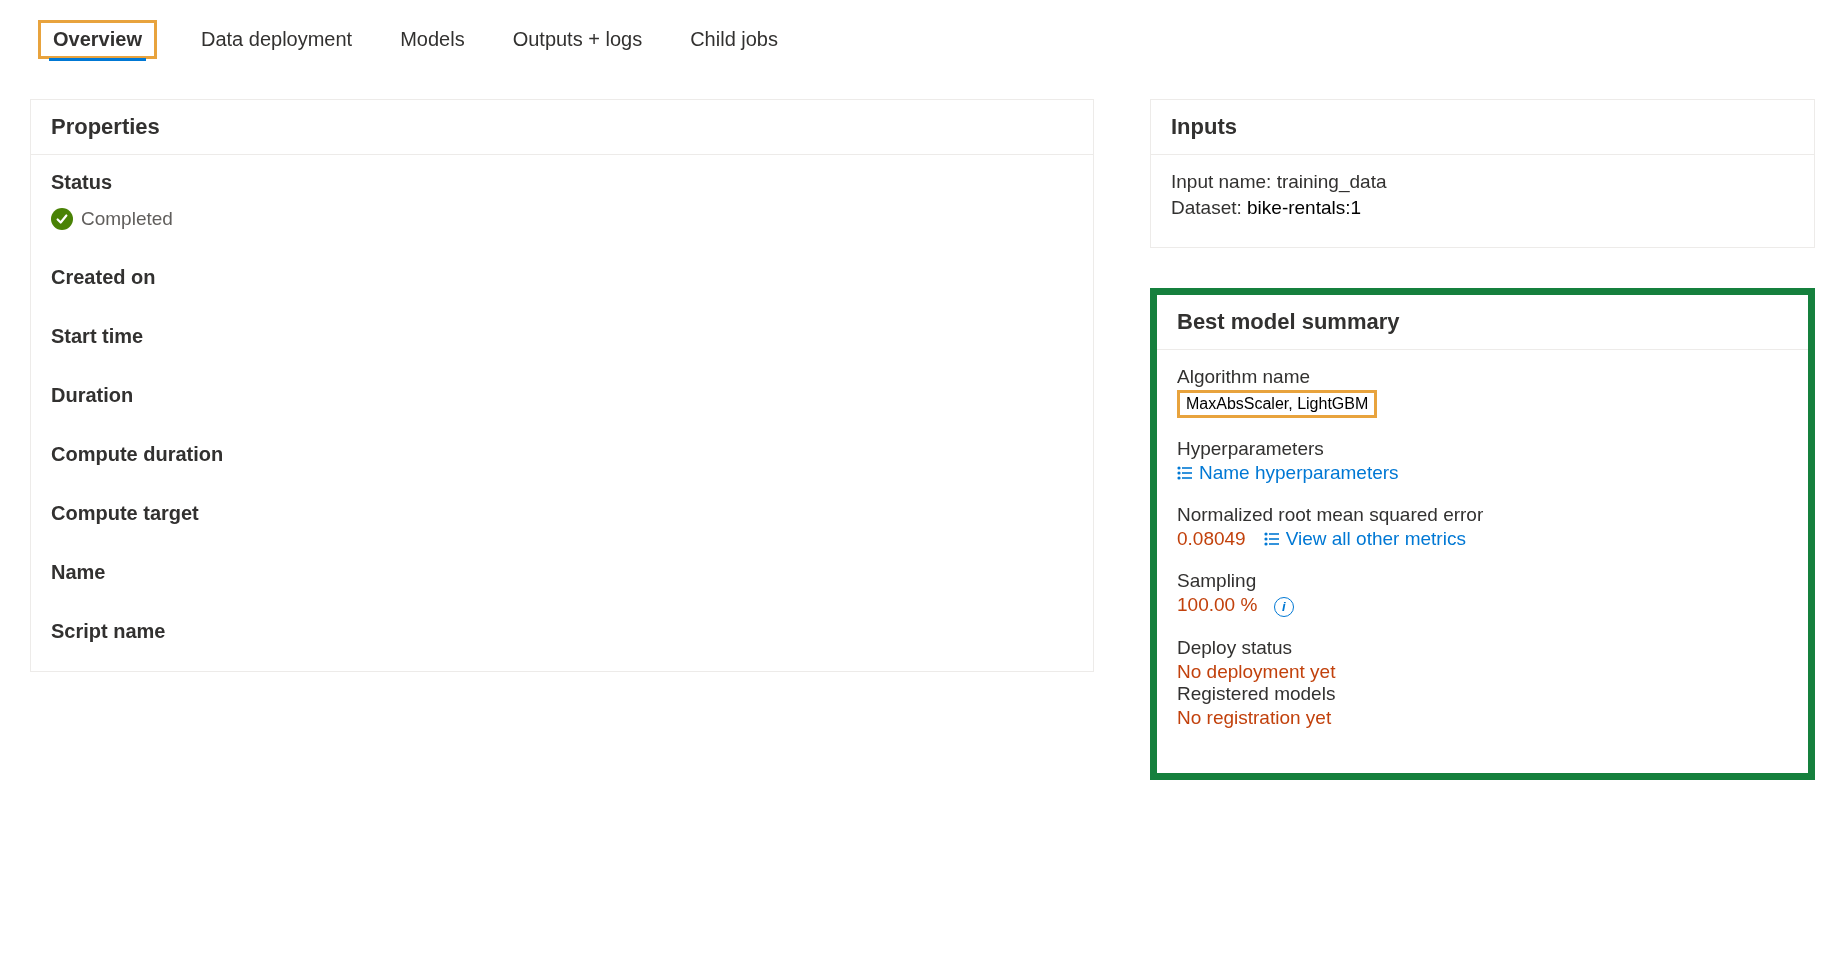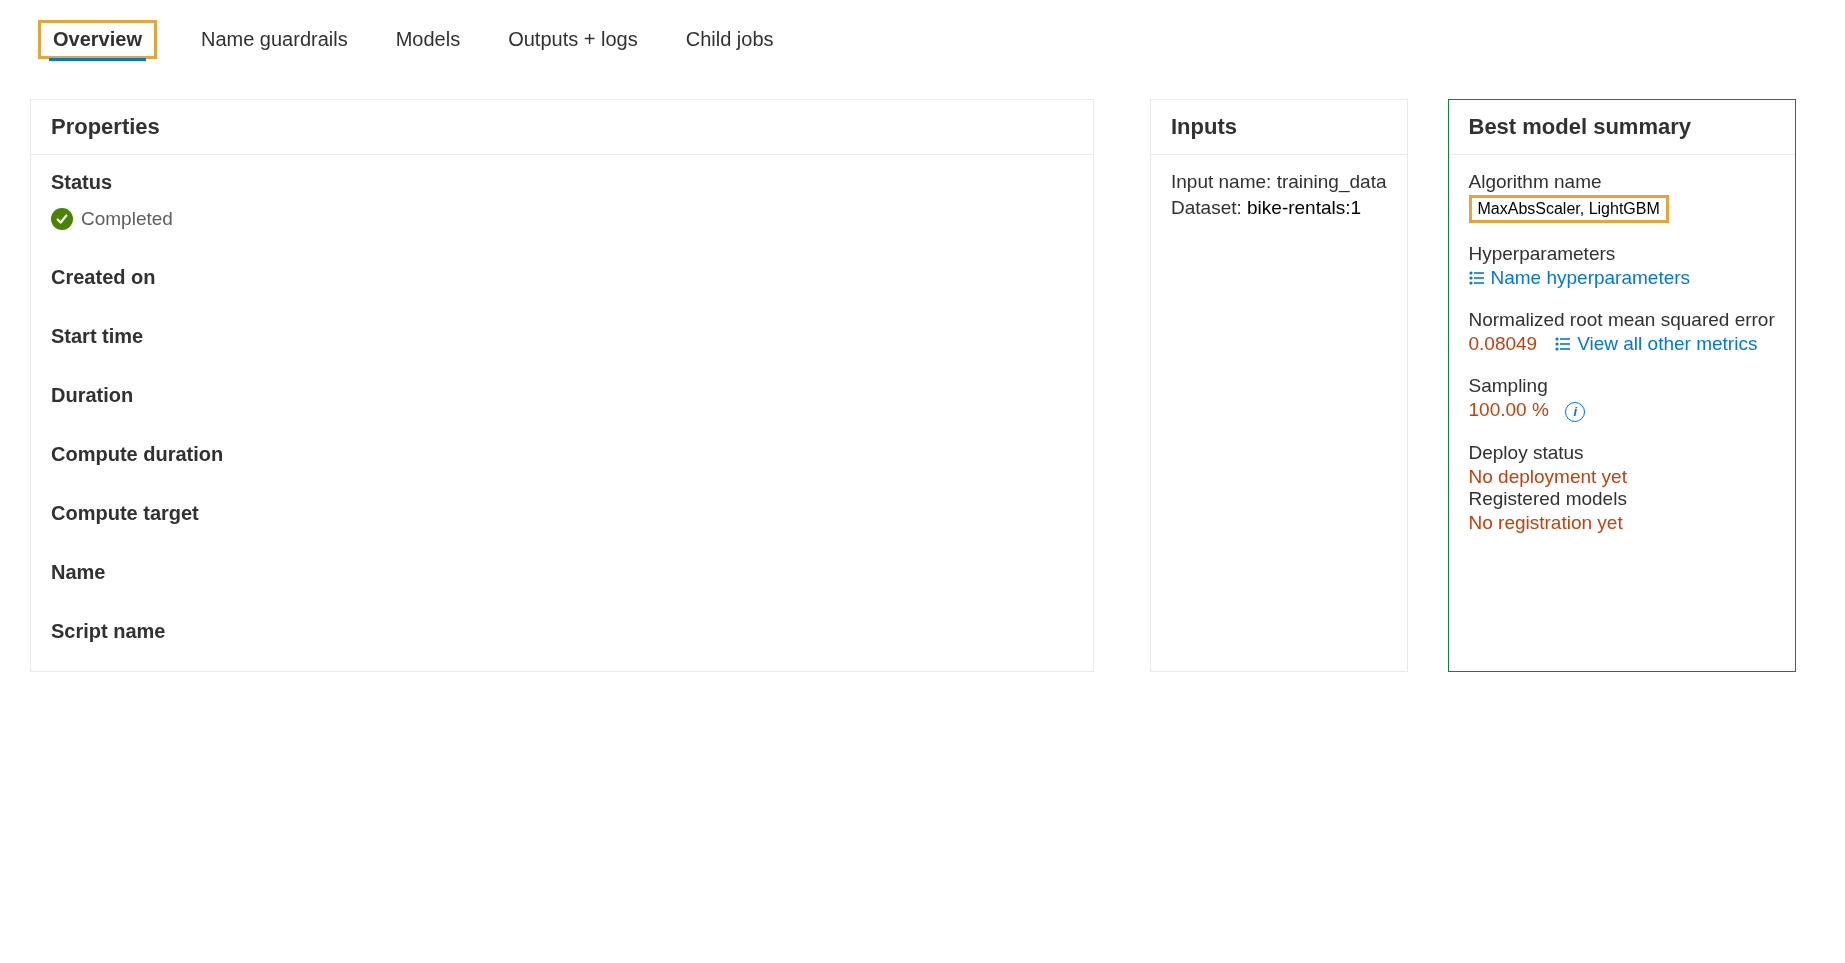--- a/index.html
+++ b/index.html
@@ -39,20 +39,21 @@
     .content {
       display: flex;
       gap: 56px;
     }
     .left-panel {
       flex: 1.6;
     }
     .right-panel {
       flex: 1;
       display: flex;
+      flex-direction: column;
       gap: 40px;
     }
     .card {
       border: 1px solid #edebe9;
     }
     .card-header {
       font-size: 22px;
       font-weight: 600;
       padding: 14px 20px;
       border-bottom: 1px solid #edebe9;
@@ -114,21 +115,21 @@
     }
     .metric-block {
       margin-bottom: 20px;
     }
     .algo-highlight {
       display: inline-block;
       border: 3px solid #e8a33d;
       padding: 2px 6px;
     }
     .summary-highlight {
-      border: 1px solid #15803d;
+      border: 7px solid #15803d;
     }
     .info-circle {
       display: inline-flex;
       align-items: center;
       justify-content: center;
       width: 20px;
       height: 20px;
       border: 1.5px solid #0078d4;
       border-radius: 50%;
       color: #0078d4;
@@ -158,21 +159,21 @@
       gap: 18px;
     }
   </style>
 </head>
 <body>
 
 <div class="tabs">
   <span class="tab-highlight">
     <span class="tab active">Overview</span>
   </span>
-  <span class="tab">Name guardrails</span>
+  <span class="tab">Data deployment</span>
   <span class="tab">Models</span>
   <span class="tab">Outputs + logs</span>
   <span class="tab">Child jobs</span>
 </div>
 
 <div class="content">
 
   <div class="left-panel">
     <div class="card">
       <div class="card-header">Properties</div>

